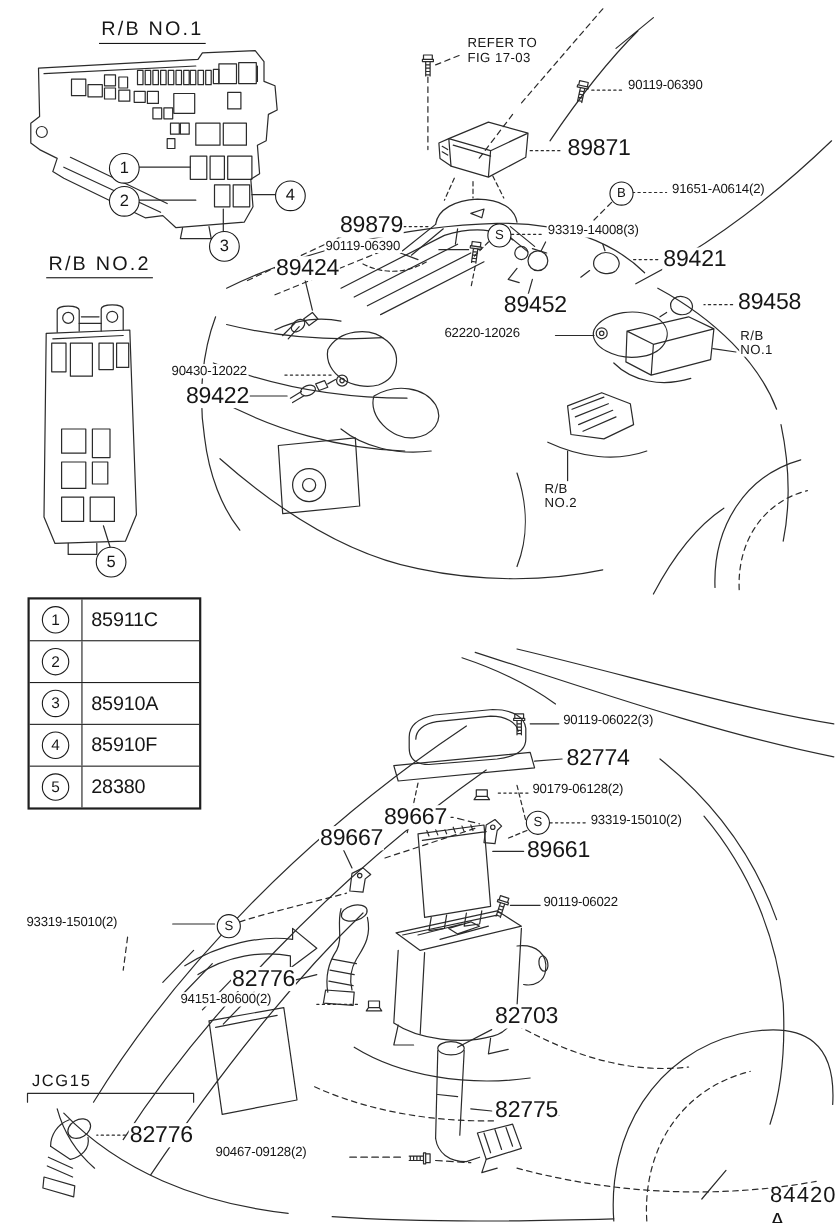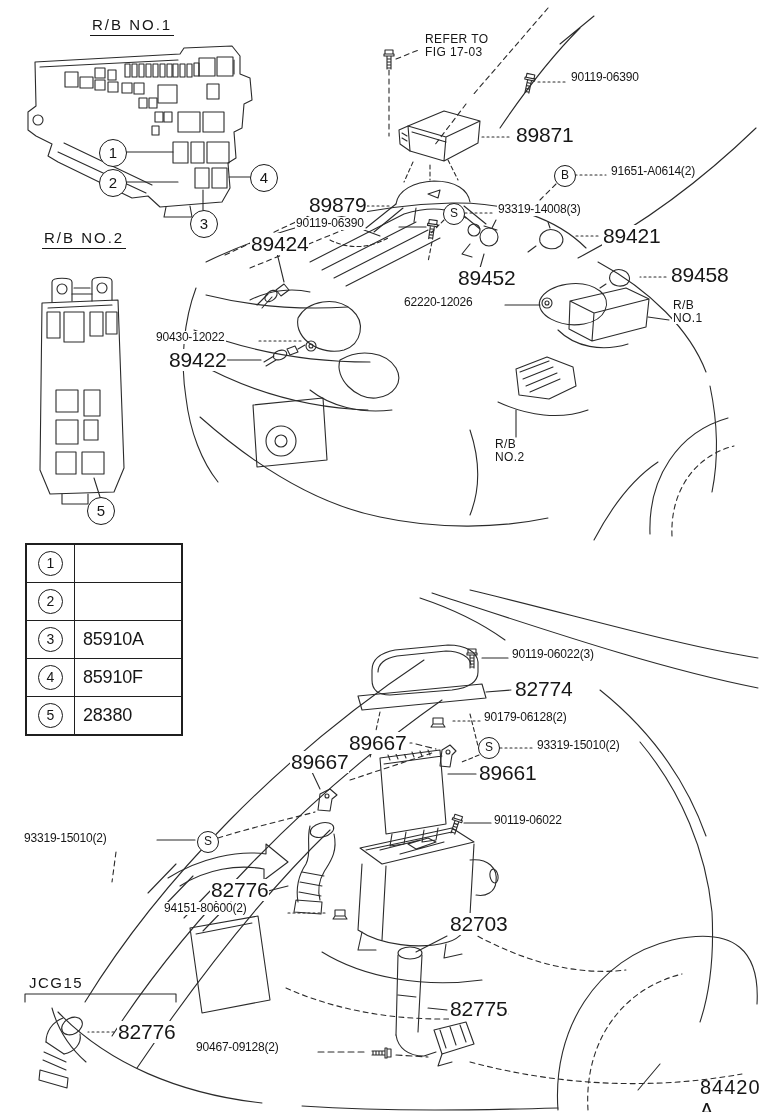--- a/index.html
+++ b/index.html
@@ -4,21 +4,21 @@
 <style>
   html,body{margin:0;padding:0;background:#fff;}
   #page{position:relative;width:760px;height:1112px;background:#fff;overflow:hidden;
         font-family:"Liberation Sans",sans-serif;color:#161616;}
   #art{position:absolute;left:0;top:0;width:760px;height:1112px;}
   .lbl{position:absolute;font-size:12px;line-height:1.05;white-space:nowrap;color:#161616;
        background:#fff;padding:0 1px;letter-spacing:-0.2px;}
   .lg{font-size:21px;}
   .md{font-size:12px;letter-spacing:0.4px;}
   .sm{font-size:15px;letter-spacing:1.5px;text-align:center;}
-  .title{position:absolute;font-size:15px;letter-spacing:2px;border-bottom:1.7px solid #161616;
+  .title{position:absolute;font-size:18px;letter-spacing:2px;border-bottom:1.7px solid #161616;
          padding:0 2px 2px 2px;background:#fff;white-space:nowrap;}
   .callout{position:absolute;width:26px;height:26px;border:1.6px solid #1a1a1a;border-radius:50%;
            background:#fff;text-align:center;font-size:15px;line-height:25px;}
   .sym{position:absolute;width:20px;height:20px;border:1.5px solid #1a1a1a;border-radius:50%;
        background:#fff;text-align:center;font-size:12px;line-height:19px;}
   .lbl2 div{background:#fff;}
   
   .ptable{position:absolute;left:25px;top:543px;width:154px;border:2px solid #1f1f1f;background:#fff;}
   .prow{display:flex;height:37px;border-top:1.4px solid #1f1f1f;}
   .prow:first-child{border-top:none;}
@@ -349,20 +349,21 @@
   <div class="lbl md lbl2" style="left:494px;top:438px">
     <div>R/B</div>
       <div>NO.2</div>
   </div>
 
   <div class="ptable">
     <div class="prow">
       <div class="pnum">
           <span class="pcircle">1</span>
         </div>
+      <div class="ppart">85911C</div>
     </div>
     <div class="prow">
       <div class="pnum">
           <span class="pcircle">2</span>
         </div>
     </div>
     <div class="prow">
       <div class="pnum">
           <span class="pcircle">3</span>
         </div>

